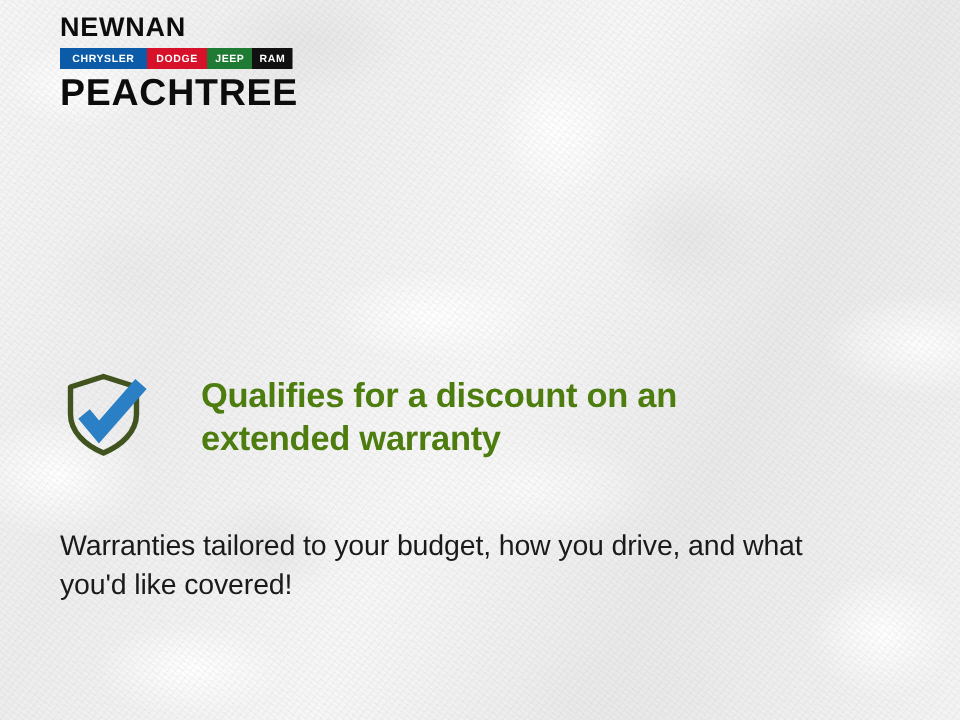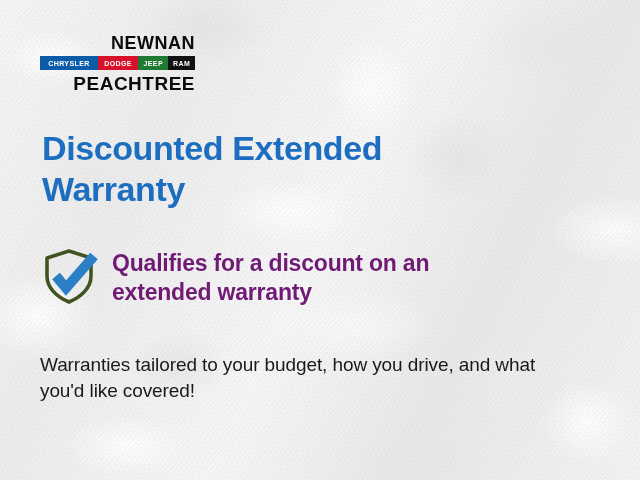--- a/index.html
+++ b/index.html
@@ -58,23 +58,23 @@
 
   .content {
     position: absolute;
     inset: 0;
   }
 
   
   .logo {
     position: absolute;
     left: 40px;
-    top: 28px;
+    top: 4px;
     width: 155px;
-    text-align: right;
+    text-align: left;
     line-height: 1;
   }
   .logo-newnan {
     font-family: "Liberation Sans", sans-serif;
     font-weight: 700;
     font-size: 25px;
     letter-spacing: 0.5px;
     color: #0c0c0c;
     font-variant: small-caps;
     text-transform: lowercase;
@@ -100,21 +100,21 @@
   }
   .badge-chrysler { background: #0b5ba8; flex-grow: 1.42; }
   .badge-dodge    { background: #d8112a; flex-grow: 1.08; }
   .badge-jeep     { background: #1f7a33; flex-grow: 0.92; }
   .badge-ram      { background: #111111; flex-grow: 0.82; }
 
   .logo-peachtree {
     margin-top: 4px;
     font-family: "Liberation Sans", sans-serif;
     font-weight: 700;
-    font-size: 19px;
+    font-size: 25px;
     letter-spacing: 0.5px;
     color: #0c0c0c;
     line-height: 1;
   }
 
   
   .headline {
     position: absolute;
     left: 42px;
     top: 128px;
@@ -136,25 +136,25 @@
     display: flex;
     align-items: flex-start;
   }
   .shield-icon {
     flex: 0 0 auto;
     width: 58px;
     height: 58px;
     margin-top: 2px;
   }
   .feature-text {
-    margin-left: 14px;
+    margin-left: 36px;
     font-size: 23px;
     font-weight: 700;
     line-height: 1.28;
-    color: #701a75;
+    color: #4d7c0f;
     letter-spacing: -0.2px;
     font-family: "Liberation Sans", sans-serif;
     padding-top: 4px;
   }
 
   
   .body-text {
     position: absolute;
     left: 40px;
     top: 352px;
@@ -182,21 +182,20 @@
       <div class="badge-row">
         <div class="badge badge-chrysler">CHRYSLER</div>
         <div class="badge badge-dodge">DODGE</div>
         <div class="badge badge-jeep">JEEP</div>
         <div class="badge badge-ram">RAM</div>
       </div>
 
       <div class="logo-peachtree">PEACHTREE</div>
     </div>
 
-    <div class="headline">Discounted Extended Warranty</div>
 
     <div class="feature">
       <span class="shield-icon">
         <svg viewBox="0 0 58 58" width="58" height="58" aria-hidden="true">
           <path d="M29 4 L51 11 L51 29 C51 41 41 50 29 55 C17 50 7 41 7 29 L7 11 Z" fill="none" stroke="#41541f" stroke-width="3.6" stroke-linejoin="round" stroke-linecap="round"></path>
           <path d="M16 29 L26 41 L54 9" fill="none" stroke="#2b7fc4" stroke-width="10" stroke-linejoin="miter" stroke-linecap="butt"></path>
         </svg>
       </span>
       <div class="feature-text">Qualifies for a discount on an extended warranty</div>
     </div>

